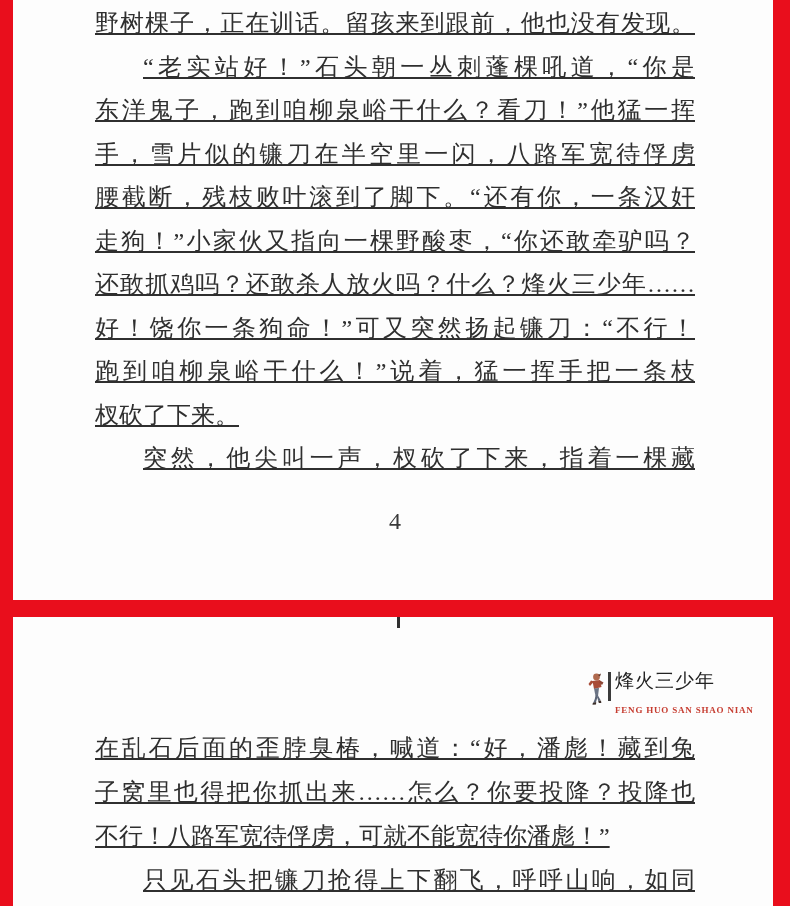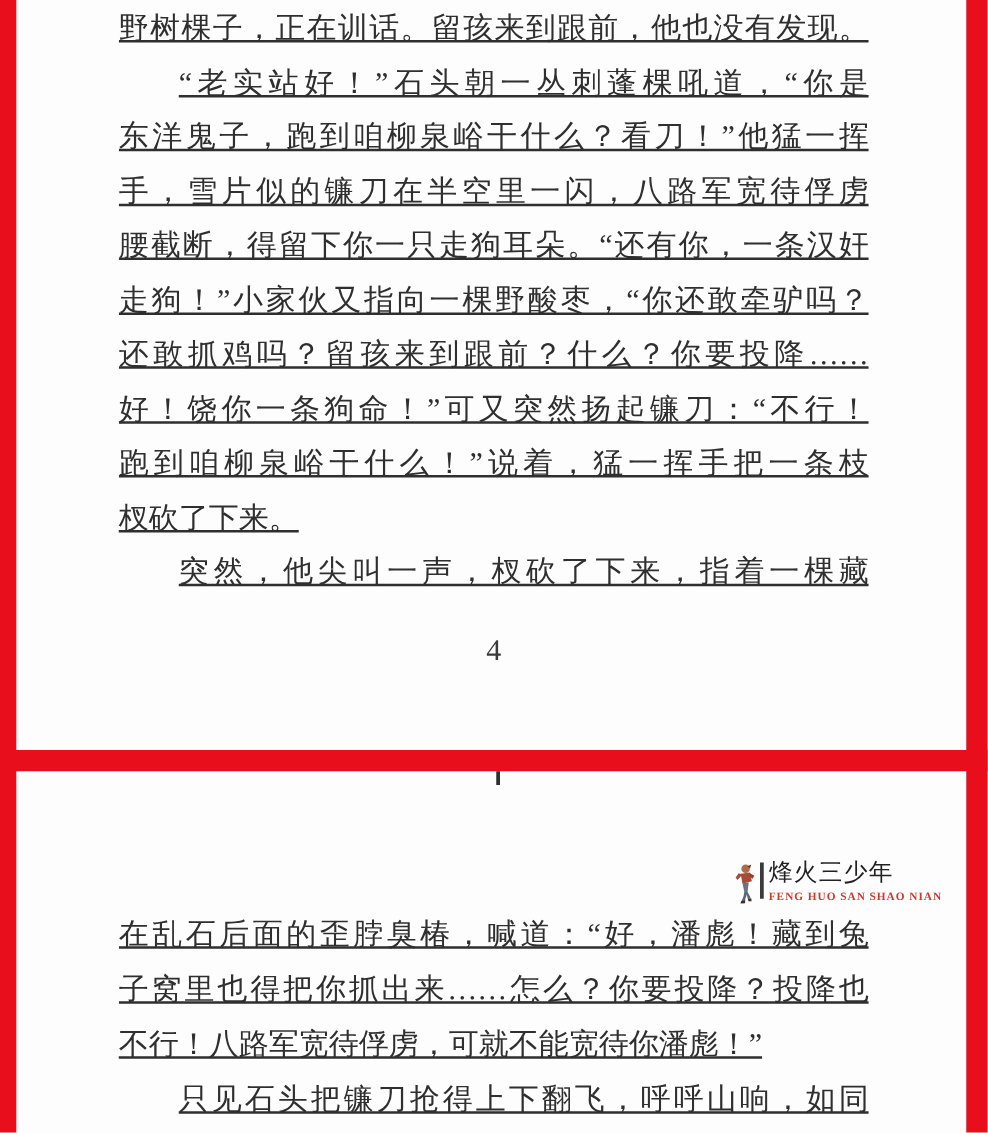--- a/index.html
+++ b/index.html
@@ -35,52 +35,52 @@
   .line.j { text-align: justify; text-align-last: justify; white-space: normal; overflow: hidden; }
   .line.indent { text-indent: 2em; }
 
   .page-number {
     position: absolute; left: 95px; top: 508px; width: 600px;
     text-align: center; font-size: 24px; color: #3a3a3a;
   }
 
   
   .logo {
-    position: absolute; left: 586px; top: 688px;
+    position: absolute; left: 586px; top: 670px;
     display: flex; align-items: flex-start;
   }
   .logo-figure { width: 19px; height: 34px; margin-top: 2px; }
   .logo-bar { width: 3px; height: 29px; background: #3b3b3b; margin: 2px 4px 0 3px; }
   .logo-text { display: flex; flex-direction: column; }
   .logo-cn {
     font-size: 19px; line-height: 21px; letter-spacing: 1px;
     color: #222222; white-space: nowrap;
   }
   .logo-en {
     font-size: 9px; line-height: 10px; font-weight: bold;
     letter-spacing: 0.8px; color: #c63c30; white-space: nowrap;
-    margin-top: 3px;
+    margin-top: 14px;
   }
 </style>
 </head>
 <body>
 
 <div class="border-left"></div>
 <div class="border-right"></div>
 <div class="divider-band"></div>
 <div class="center-tick"></div>
 
 <div class="text-col top-col">
   <div class="line j">野树棵子，正在训话。留孩来到跟前，他也没有发现。</div>
   <div class="line j indent">“老实站好！”石头朝一丛刺蓬棵吼道，“你是</div>
   <div class="line j">东洋鬼子，跑到咱柳泉峪干什么？看刀！”他猛一挥</div>
   <div class="line j">手，雪片似的镰刀在半空里一闪，八路军宽待俘虏</div>
-  <div class="line j">腰截断，得留下你一只走狗耳朵。“还有你，一条汉奸</div>
+  <div class="line j">腰截断，残枝败叶滚到了脚下。“还有你，一条汉奸</div>
   <div class="line j">走狗！”小家伙又指向一棵野酸枣，“你还敢牵驴吗？</div>
-  <div class="line j">还敢抓鸡吗？留孩来到跟前？什么？你要投降……</div>
+  <div class="line j">还敢抓鸡吗？还敢杀人放火吗？什么？烽火三少年……</div>
   <div class="line j">好！饶你一条狗命！”可又突然扬起镰刀：“不行！</div>
   <div class="line j">跑到咱柳泉峪干什么！”说着，猛一挥手把一条枝</div>
   <div class="line">杈砍了下来。</div>
   <div class="line j indent">突然，他尖叫一声，杈砍了下来，指着一棵藏</div>
 </div>
 <div class="page-number">4</div>
 
 <div class="logo">
   <svg class="logo-figure" viewBox="0 0 19 34" xmlns="http://www.w3.org/2000/svg">
 

